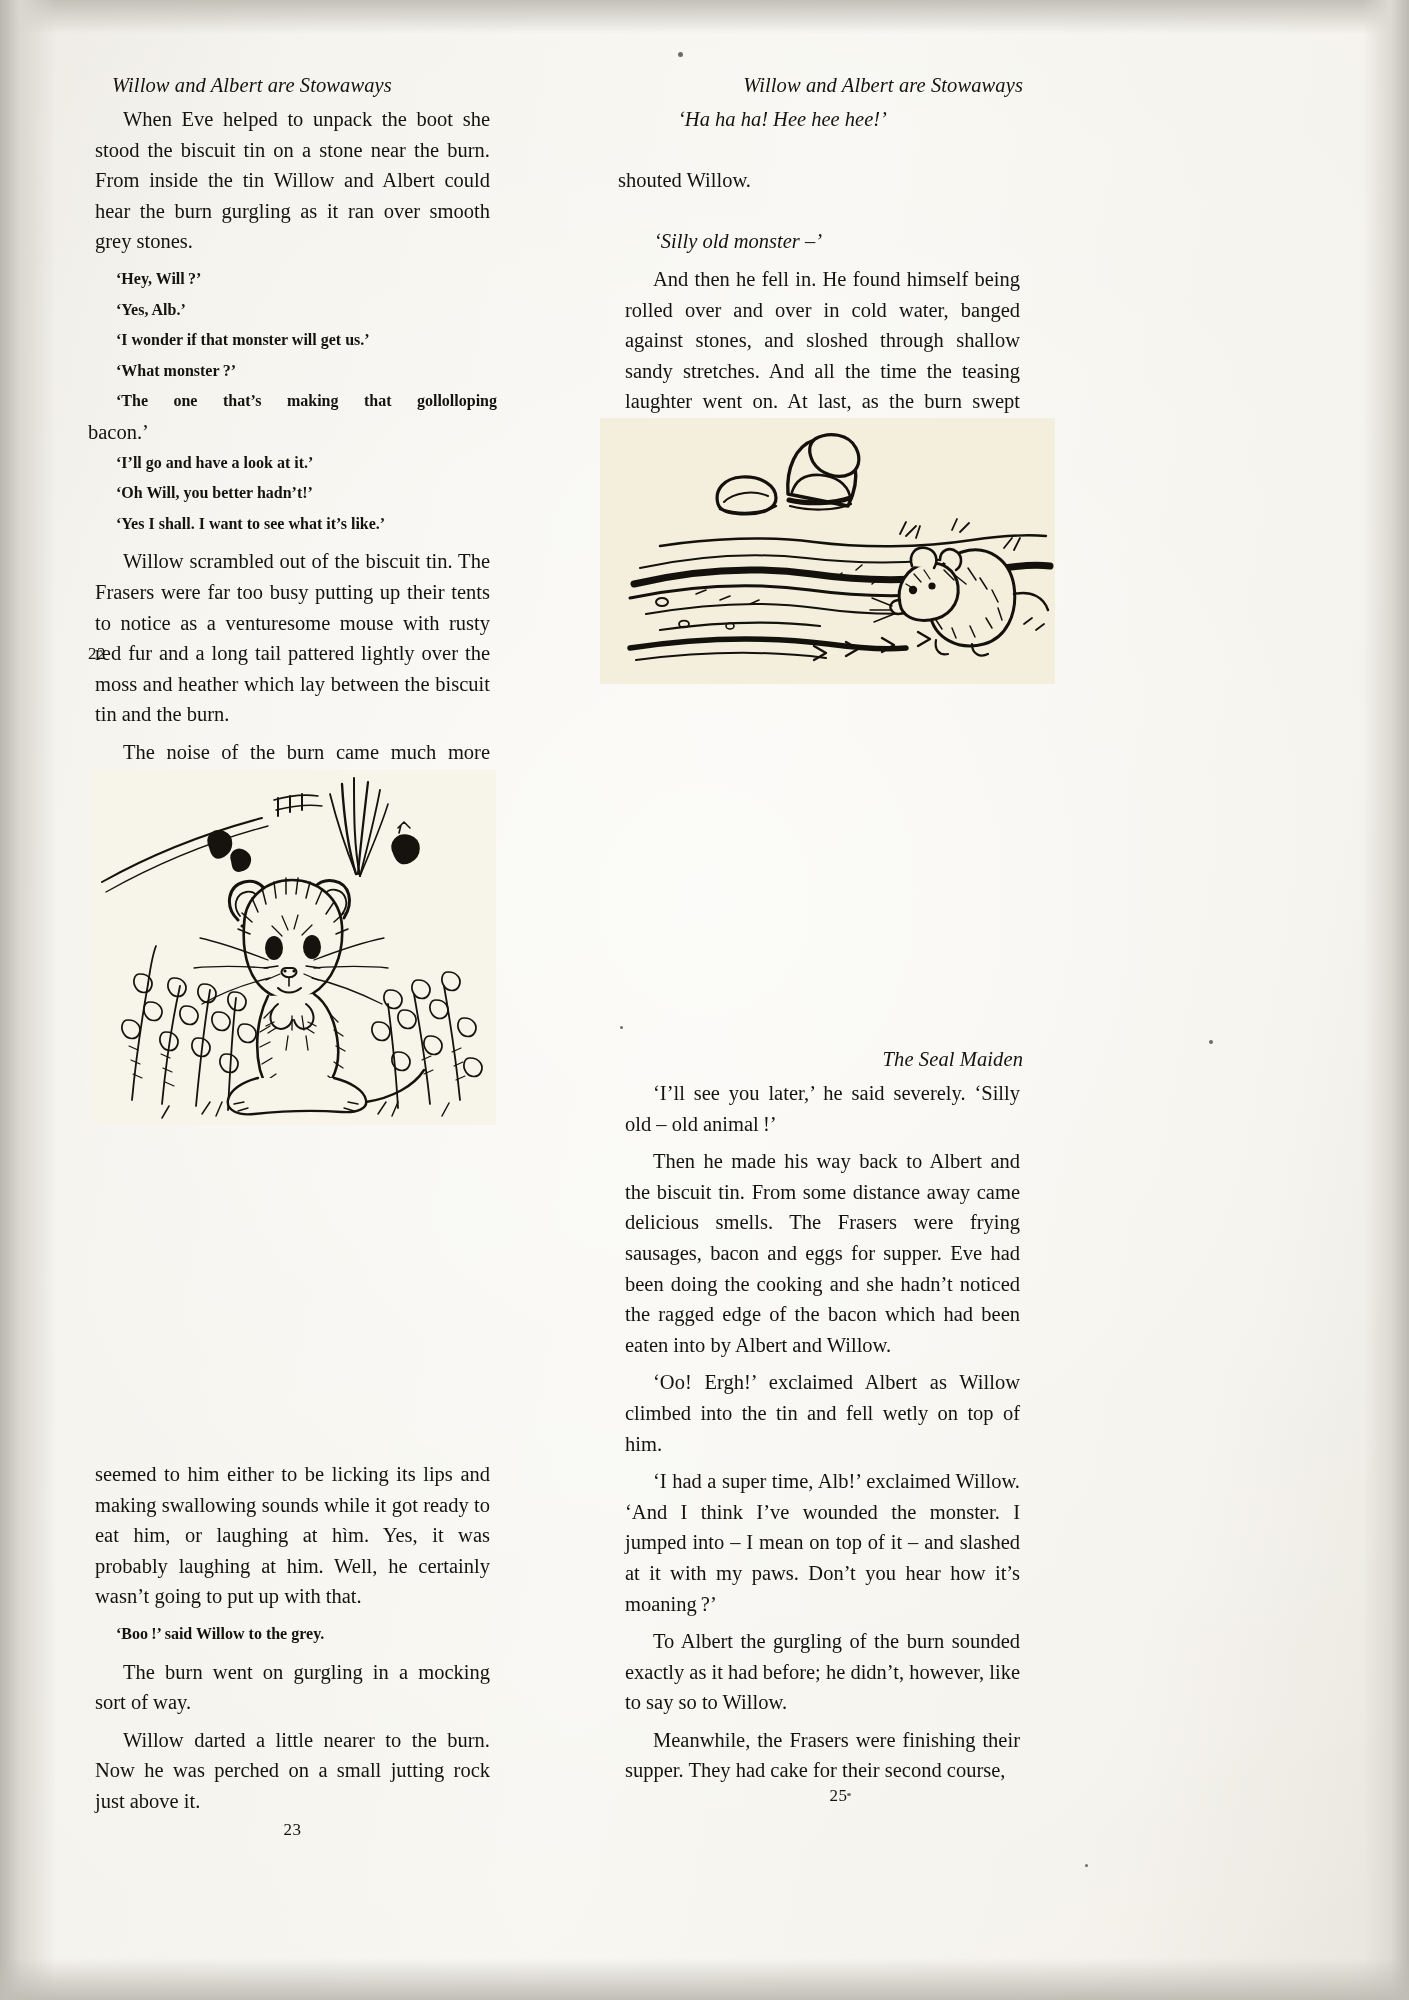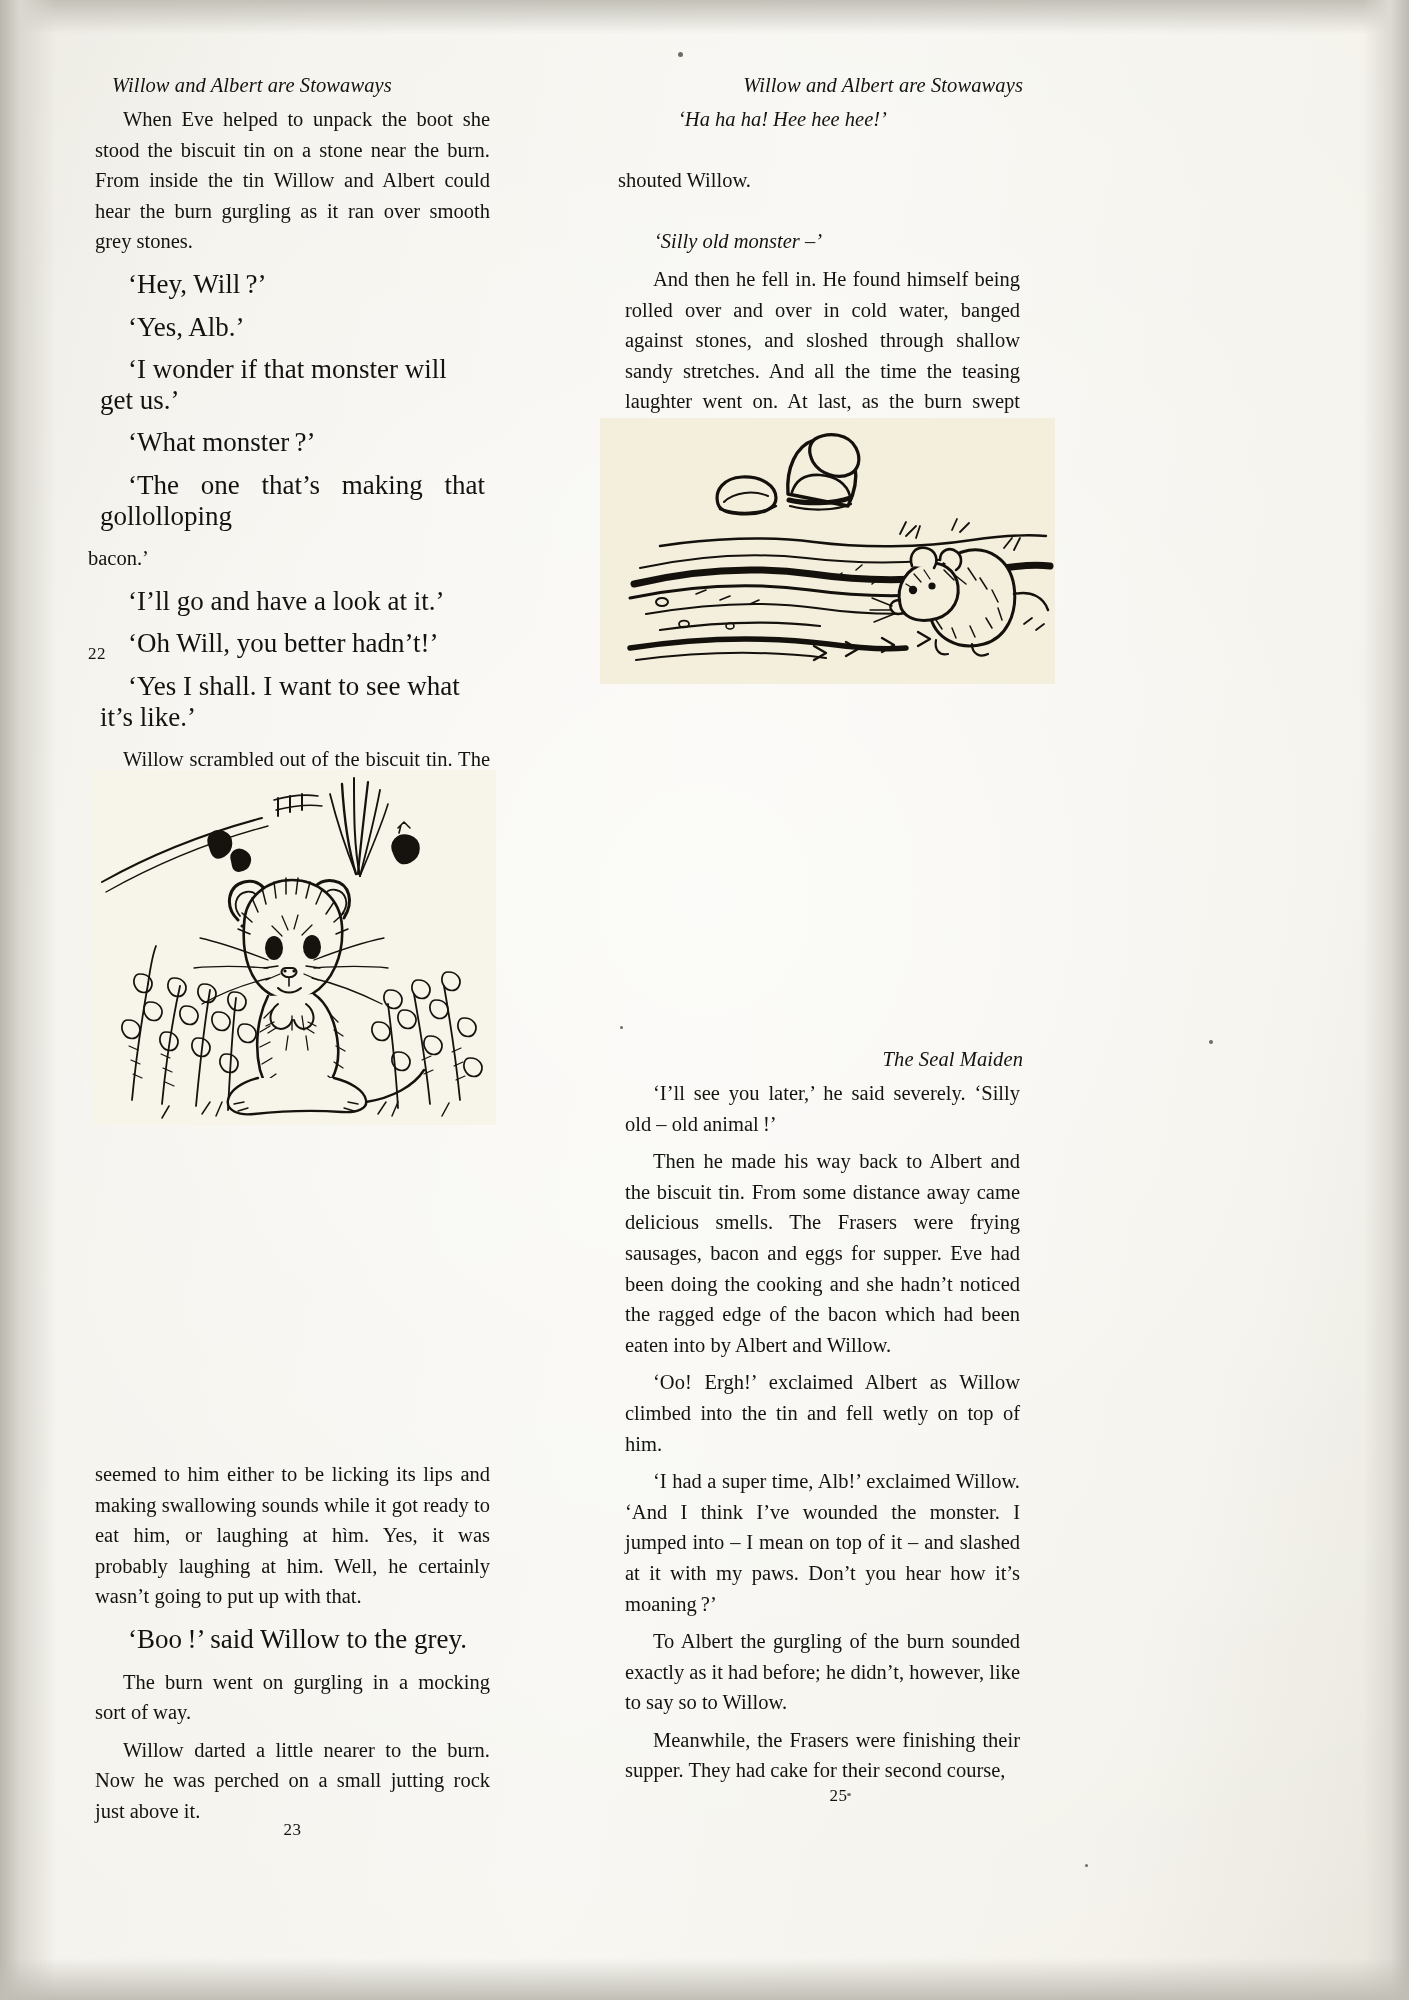--- a/index.html
+++ b/index.html
@@ -77,25 +77,26 @@
   p.body {
     margin: 7px;
     font-size: 20.5px;
     line-height: 30.6px;
     text-align: justify;
     text-indent: 28px;
     hyphens: none;
   }
   p.body.noindent { text-indent: 0; }
   p.dialogue {
-    margin: 12px;
-    font-size: 27px;
+    margin: 0;
+    font-size: 16px;
     line-height: 30.6px;
     text-align: left;
     text-indent: 28px;
+    font-weight: bold;
   }
   p.centered-italic {
     margin: 0;
     font-style: italic;
     font-size: 20.5px;
     line-height: 30.6px;
     text-align: left;
     text-indent: 0;
   }
   p.plain-line {

